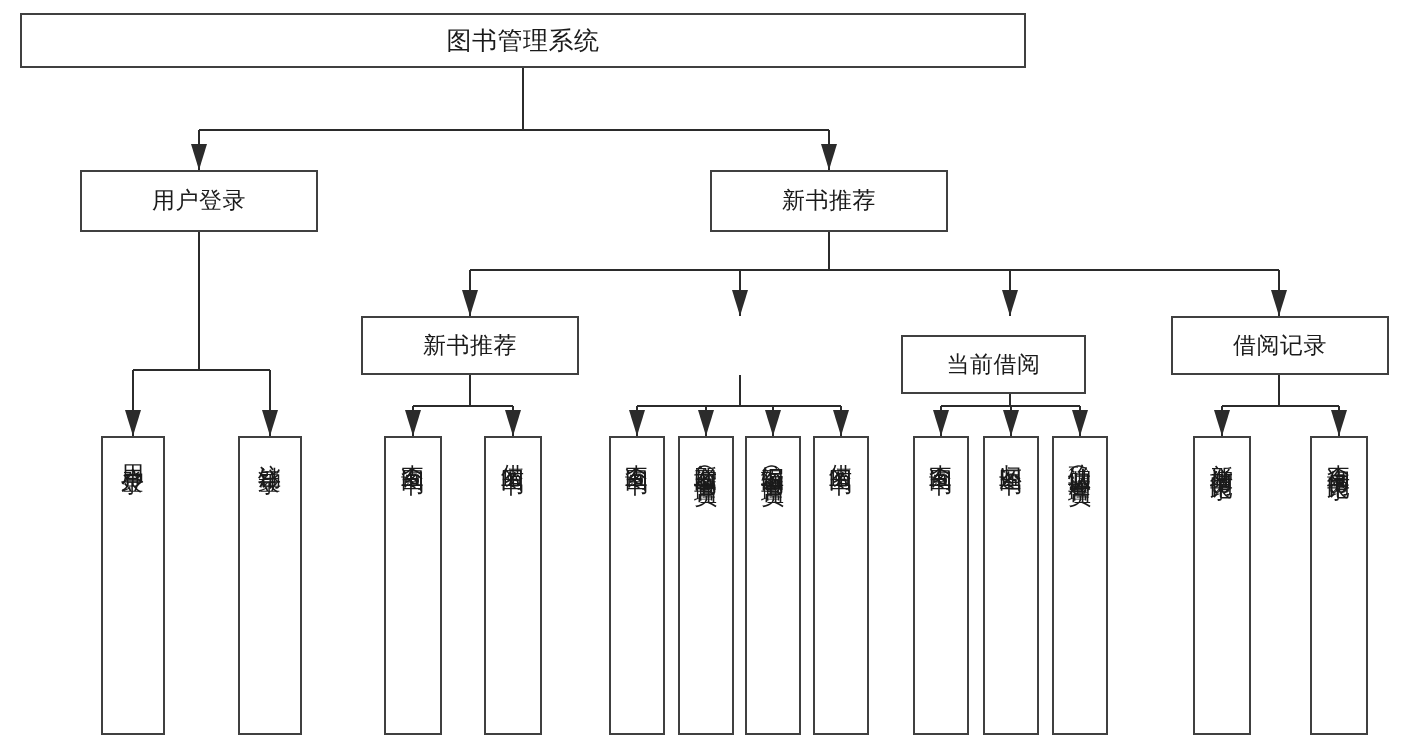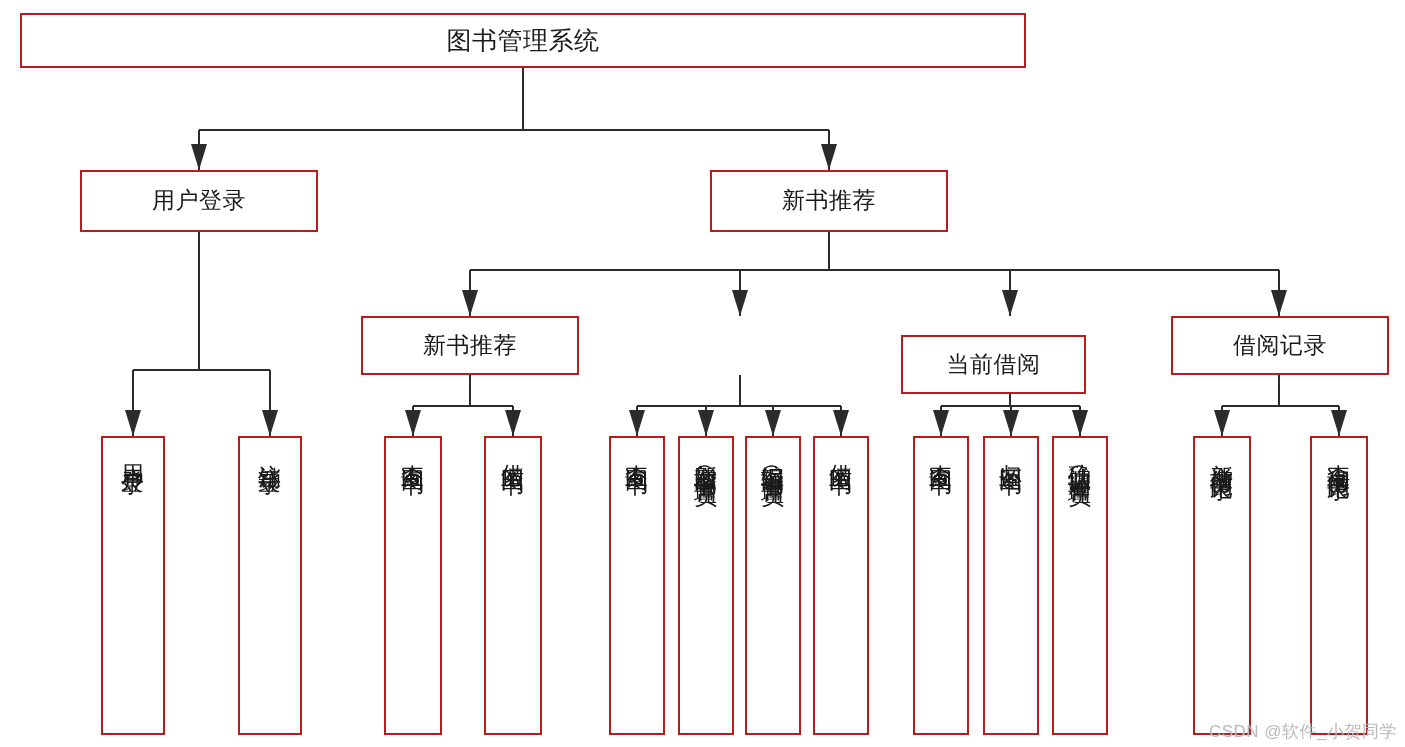--- a/index.html
+++ b/index.html
@@ -23,21 +23,21 @@
     left: 0;
     top: 0;
     width: 1405px;
     height: 747px;
     pointer-events: none;
   }
   .node {
     position: absolute;
     box-sizing: border-box;
     background: #ffffff;
-    border: 2px solid #b91c1c;
+    border: 2px solid #404040;
     display: flex;
     align-items: center;
     justify-content: center;
     color: #1a1a1a;
   }
   .node-label {
     display: block;
     text-align: center;
     line-height: 1.18;
     letter-spacing: 0.5px;
@@ -192,14 +192,13 @@
         <span class="node-label">确认归还（管理员）</span>
       </div>
       <div class="node leaf" style="left: 1193px; top: 436px; width: 58px; height: 299px;">
         <span class="node-label">新增借阅记录</span>
       </div>
       <div class="node leaf" style="left: 1310px; top: 436px; width: 58px; height: 299px;">
         <span class="node-label">查询借阅记录</span>
       </div>
     </div>
 
-  <div class="watermark">CSDN @软件_小贺同学</div>
 </div>
 
 </body></html>

